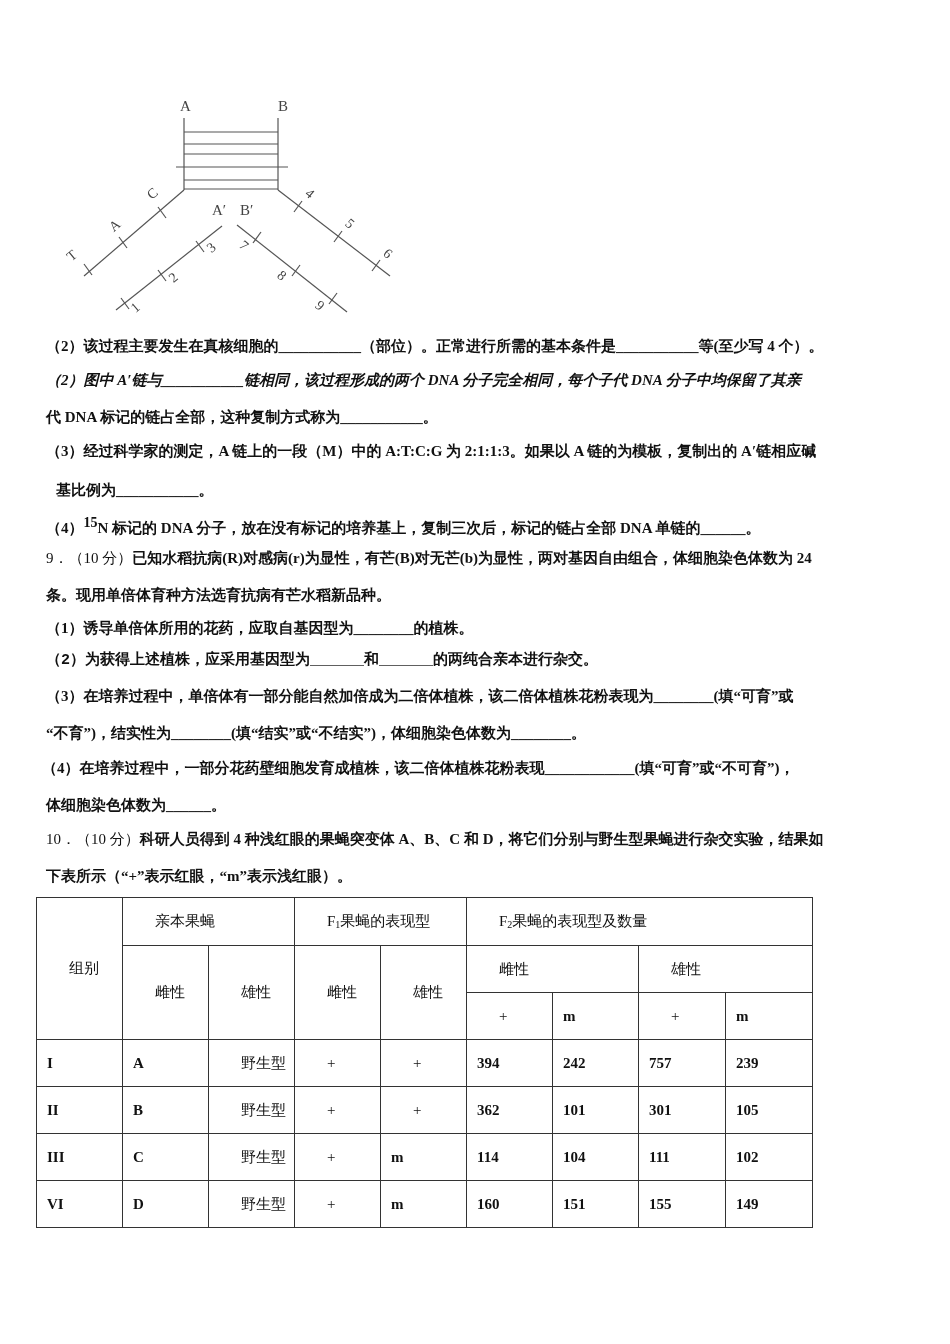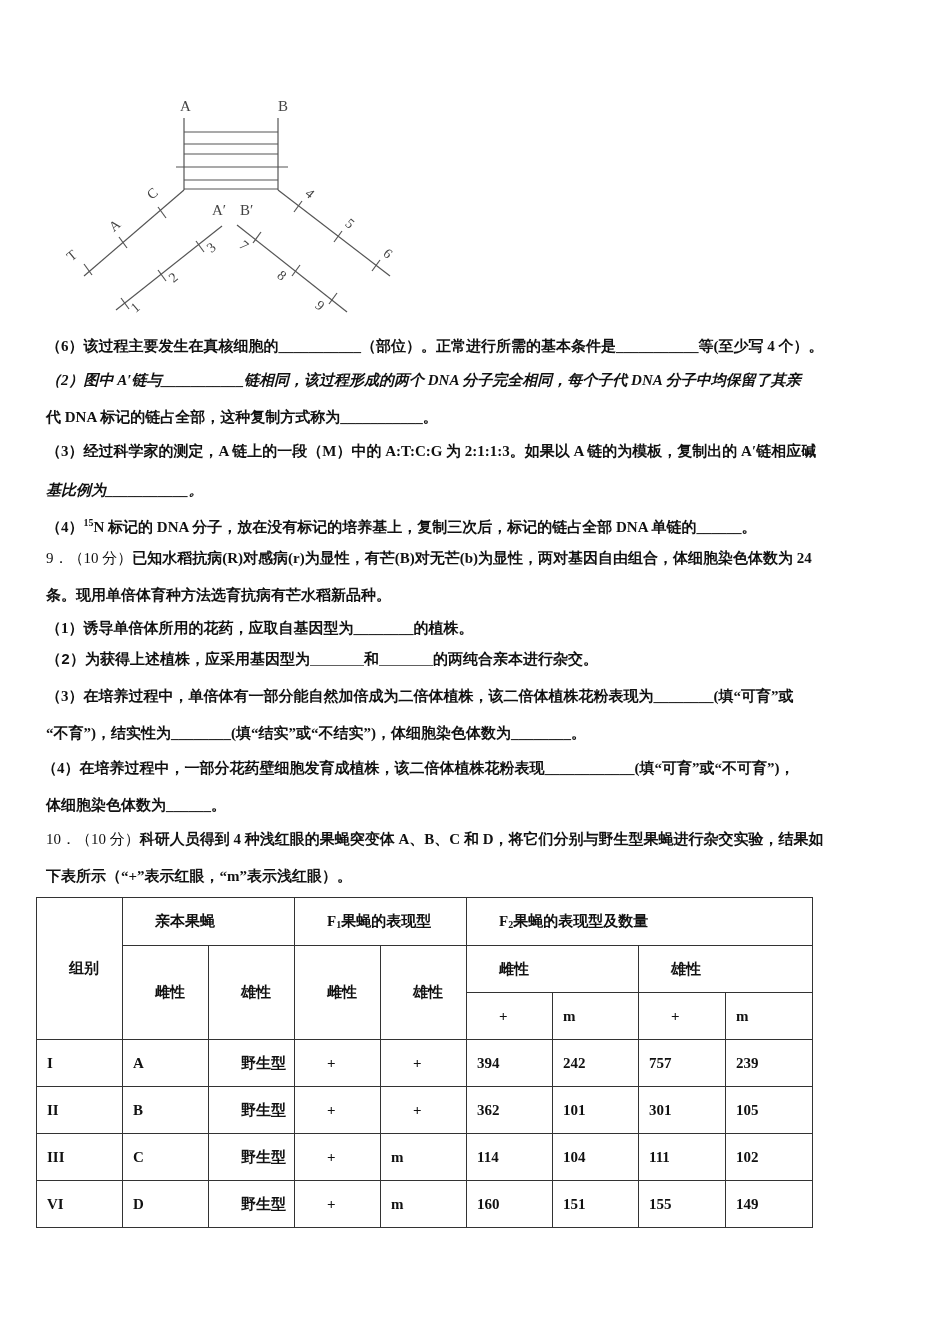--- a/index.html
+++ b/index.html
@@ -5,23 +5,23 @@
   html, body { margin: 0; padding: 0; background: #ffffff; }
   body { width: 950px; height: 1344px; position: relative; overflow: hidden;
          font-family: "Liberation Serif", "DejaVu Serif", serif; color: #111; }
   .diagram { position: absolute; left: 50px; top: 90px; width: 370px; height: 240px; }
   .line { position: absolute; left: 0; white-space: nowrap; font-size: 15px; font-weight: bold; line-height: 20px; }
   .line .n { font-weight: normal; }
   .table-wrap { position: absolute; left: 36px; top: 897px; }
   table { border-collapse: collapse; table-layout: fixed; }
   td { border: 1.5px solid #333; font-size: 15px; font-weight: bold; vertical-align: middle;
        padding: 0 0 0 10px; height: 46px; text-align: left; }
-  td.hdr { font-weight: bold; padding-left: 32px; }
+  td.hdr { font-weight: normal; padding-left: 32px; }
   sub { font-size: 10px; vertical-align: -2px; }
-  sup { font-size: 10px; vertical-align: 6px; }
+  sup { font-size: 14px; vertical-align: 6px; }
 </style>
 </head>
 <body>
 
 <div class="diagram">
   <svg width="370" height="240" viewBox="50 90 370 240" xmlns="http://www.w3.org/2000/svg" style="position:absolute;left:0;top:0;">
     <g stroke="#555" stroke-width="1.2" fill="none">
 
       <line x1="184" y1="118" x2="184" y2="190"></line>
       <line x1="278" y1="118" x2="278" y2="190"></line>
@@ -69,25 +69,25 @@
 
   <span style="position:absolute;left:190px;top:148px;font-size:14px;color:#444;transform:rotate(40deg);">7</span>
   <span style="position:absolute;left:228px;top:178px;font-size:14px;color:#444;transform:rotate(40deg);">8</span>
   <span style="position:absolute;left:266px;top:208px;font-size:14px;color:#444;transform:rotate(40deg);">9</span>
 
   <span style="position:absolute;left:256px;top:96px;font-size:14px;color:#444;transform:rotate(40deg);">4</span>
   <span style="position:absolute;left:296px;top:126px;font-size:14px;color:#444;transform:rotate(40deg);">5</span>
   <span style="position:absolute;left:334px;top:156px;font-size:14px;color:#444;transform:rotate(40deg);">6</span>
 </div>
 
-<div class="line" style="top:336px;left:46px;">（6）该过程主要发生在真核细胞的___________（部位）。正常进行所需的基本条件是___________等(至少写 4 个）。</div>
+<div class="line" style="top:336px;left:46px;">（2）该过程主要发生在真核细胞的___________（部位）。正常进行所需的基本条件是___________等(至少写 4 个）。</div>
 <div class="line" style="top:370px;left:46px;font-style:italic;">（2）图中 A′链与___________链相同，该过程形成的两个 DNA 分子完全相同，每个子代 DNA 分子中均保留了其亲</div>
 <div class="line" style="top:407px;left:46px;">代 DNA 标记的链占全部，这种复制方式称为___________。</div>
 <div class="line" style="top:441px;left:46px;">（3）经过科学家的测定，A 链上的一段（M）中的 A:T:C:G 为 2:1:1:3。如果以 A 链的为模板，复制出的 A′链相应碱</div>
-<div class="line" style="top:480px;left:46px;font-style:italic;">基比例为___________。</div>
+<div class="line" style="top:480px;left:56px;">基比例为___________。</div>
 <div class="line" style="top:513px;left:46px;">
   <span>（4）</span><sup>15</sup><span>N 标记的 DNA 分子，放在没有标记的培养基上，复制三次后，标记的链占全部 DNA 单链的______。</span>
 </div>
 
 <div class="line" style="top:548px;left:46px;">
   <span class="n">9．</span><span class="n">（10 分）</span><span>已知水稻抗病(R)对感病(r)为显性，有芒(B)对无芒(b)为显性，两对基因自由组合，体细胞染色体数为 24</span>
 </div>
 <div class="line" style="top:585px;left:46px;">条。现用单倍体育种方法选育抗病有芒水稻新品种。</div>
 <div class="line" style="top:618px;left:46px;">（1）诱导单倍体所用的花药，应取自基因型为________的植株。</div>
 <div class="line" style="top:651px;left:46px;font-family:Liberation Mono, monospace;">（2）为获得上述植株，应采用基因型为______和______的两纯合亲本进行杂交。</div>

